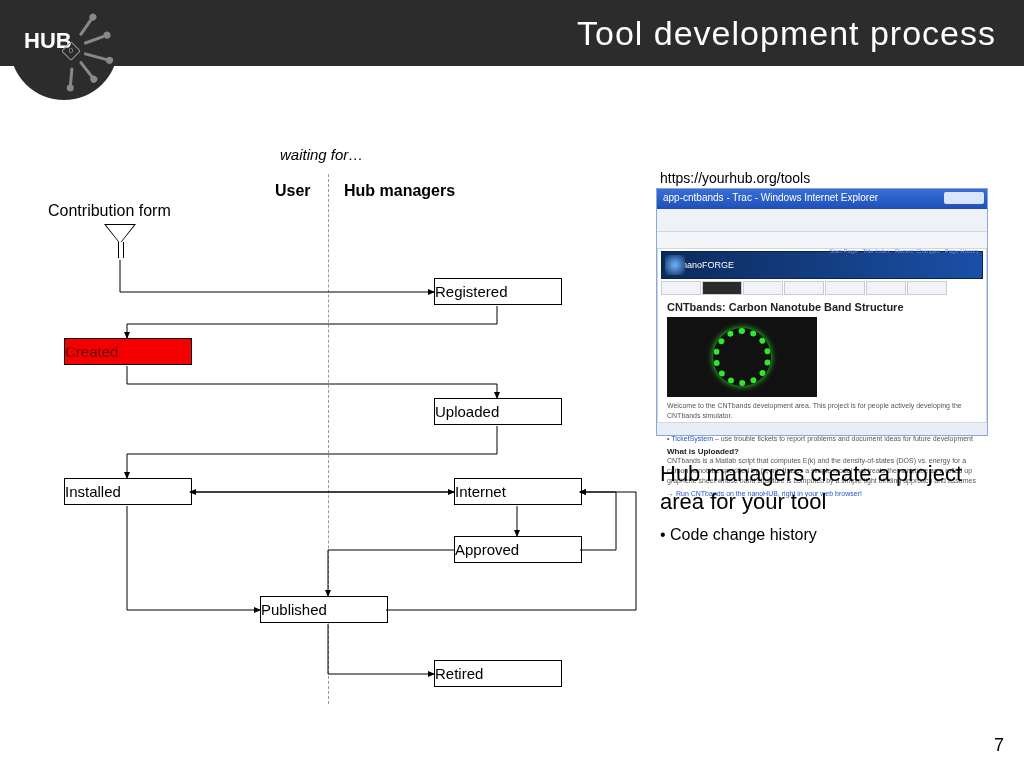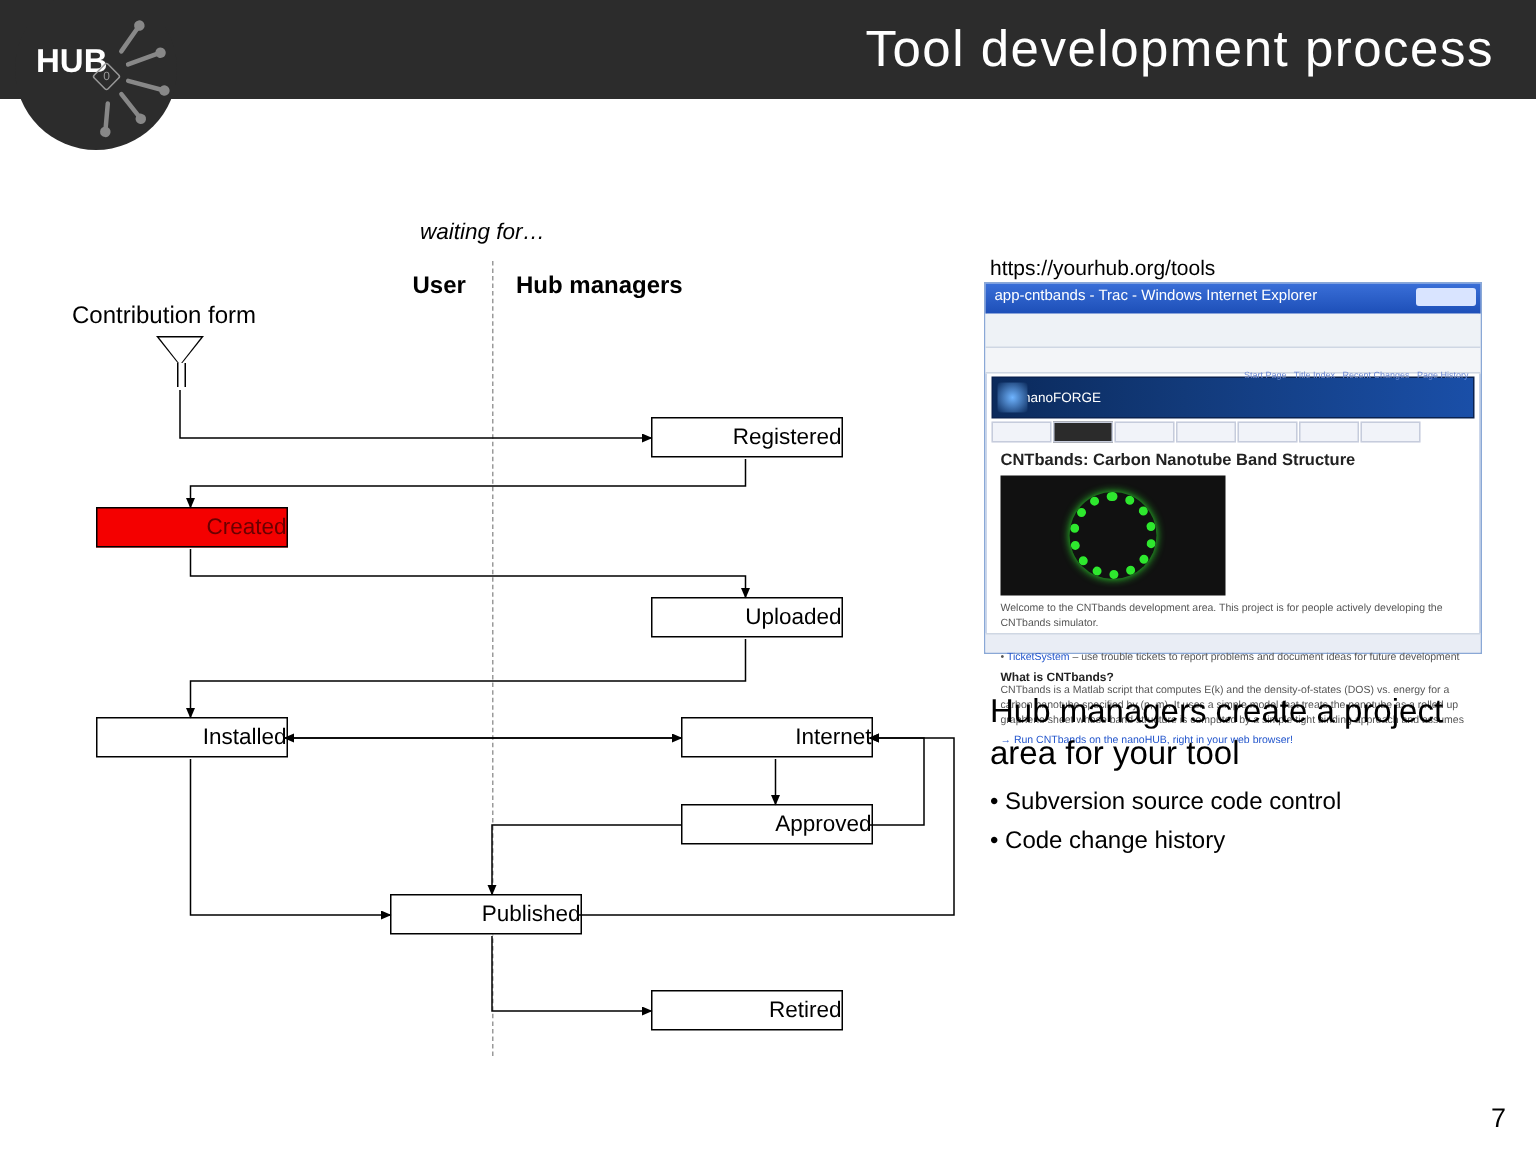--- a/index.html
+++ b/index.html
@@ -8,21 +8,21 @@
   .title{position:absolute;right:28px;top:14px;color:#fff;font-size:34px;font-weight:300;letter-spacing:1px;font-family:"Segoe UI",Arial,sans-serif}
   .logo-wrap{position:absolute;left:10px;top:0}
   .logo-bg{position:absolute;width:108px;height:108px;background:#2c2c2c;border-radius:54px;left:0;top:-8px}
   .logo-txt{position:absolute;left:14px;top:28px;color:#fff;font-weight:700;font-size:22px;font-family:Arial,sans-serif}
   .logo-sub{position:absolute;left:54px;top:44px;width:12px;height:12px;border:1px solid #999;color:#999;font-size:8px;text-align:center;line-height:12px;border-radius:2px;transform:rotate(45deg)}
   .logo-sub span{display:block;transform:rotate(-45deg)}
   .spoke{position:absolute;background:#888;height:3px;border-radius:2px;transform-origin:left center}
   .spoke::after{content:"";position:absolute;right:-4px;top:-2px;width:7px;height:7px;background:#888;border-radius:50%}
   
   .stage{position:absolute;left:0;top:66px;width:1024px;height:702px}
-  .box{position:absolute;border:1px solid #000;background:#fff;font-size:15px;text-align:right;padding:4px 0}
+  .box{position:absolute;border:1px solid #000;background:#fff;font-size:15px;text-align:left;padding:4px 0}
   .box.red{background:#f40000;color:#6a0000}
   .lbl{position:absolute;font-size:16px}
   .ital{font-style:italic;font-size:15px}
   .bold{font-weight:700}
   
   .divider{position:absolute;border-left:1px dashed #9a9a9a}
   
   .funnel{position:absolute}
   .funnel .tri{width:0;height:0;border-left:16px solid transparent;border-right:16px solid transparent;border-top:20px solid #000;position:relative}
   .funnel .tri::after{content:"";position:absolute;left:-14px;top:-19px;width:0;height:0;border-left:14px solid transparent;border-right:14px solid transparent;border-top:18px solid #fff}
@@ -141,27 +141,26 @@
     <div class="tabs"><span></span><span class="active"></span><span></span><span></span><span></span><span></span><span></span></div>
     <div class="minilinks">Start Page &nbsp; Title Index &nbsp; Recent Changes &nbsp; Page History</div>
     <div class="body">
       <div class="h1">CNTbands: Carbon Nanotube Band Structure</div>
       <div class="thumb">
           <div class="ring"></div>
         </div>
       <div class="tiny">Welcome to the CNTbands development area. This project is for people actively developing the CNTbands simulator.</div>
       <div class="tiny" style="margin-top:3px">• <span class="link">GettingStarted</span><span> – learn how to download the current code and make changes</span></div>
       <div class="tiny">• <span class="link">TicketSystem</span><span> – use trouble tickets to report problems and document ideas for future development</span></div>
-      <div class="sectionTitle">What is CNTbands?</div>
+      <div class="sectionTitle">What is Uploaded?</div>
       <div class="tiny" style="max-height:30px;overflow:hidden">CNTbands is a Matlab script that computes E(k) and the density-of-states (DOS) vs. energy for a carbon nanotube specified by (n, m). It uses a simple model that treats the nanotube as a rolled up graphene sheet whose band structure is computed by a simple tight binding approach and assumes a single p orbital per carbon atom. In addition to plotting E(k) and DOS(E), the script also computes some basic parameters of the nanotube such as diameter, number of hexagons in the unit cell, etc.</div>
       <div class="tiny link" style="margin-top:3px">→ Run CNTbands on the nanoHUB, right in your web browser!</div>
     </div>
     <div class="status"></div>
   </div>
 
   <div class="heading" style="left:660px;top:394px;width:330px;line-height:28px">Hub managers create a project area for your tool</div>
   <ul class="bullets" style="left:660px;top:456px;margin:0;padding:0">
-    <li>Subversion source code control</li>
     <li>Code change history</li>
   </ul>
 
   <div class="pagenum">7</div>
 </div>
 
 </body></html>

